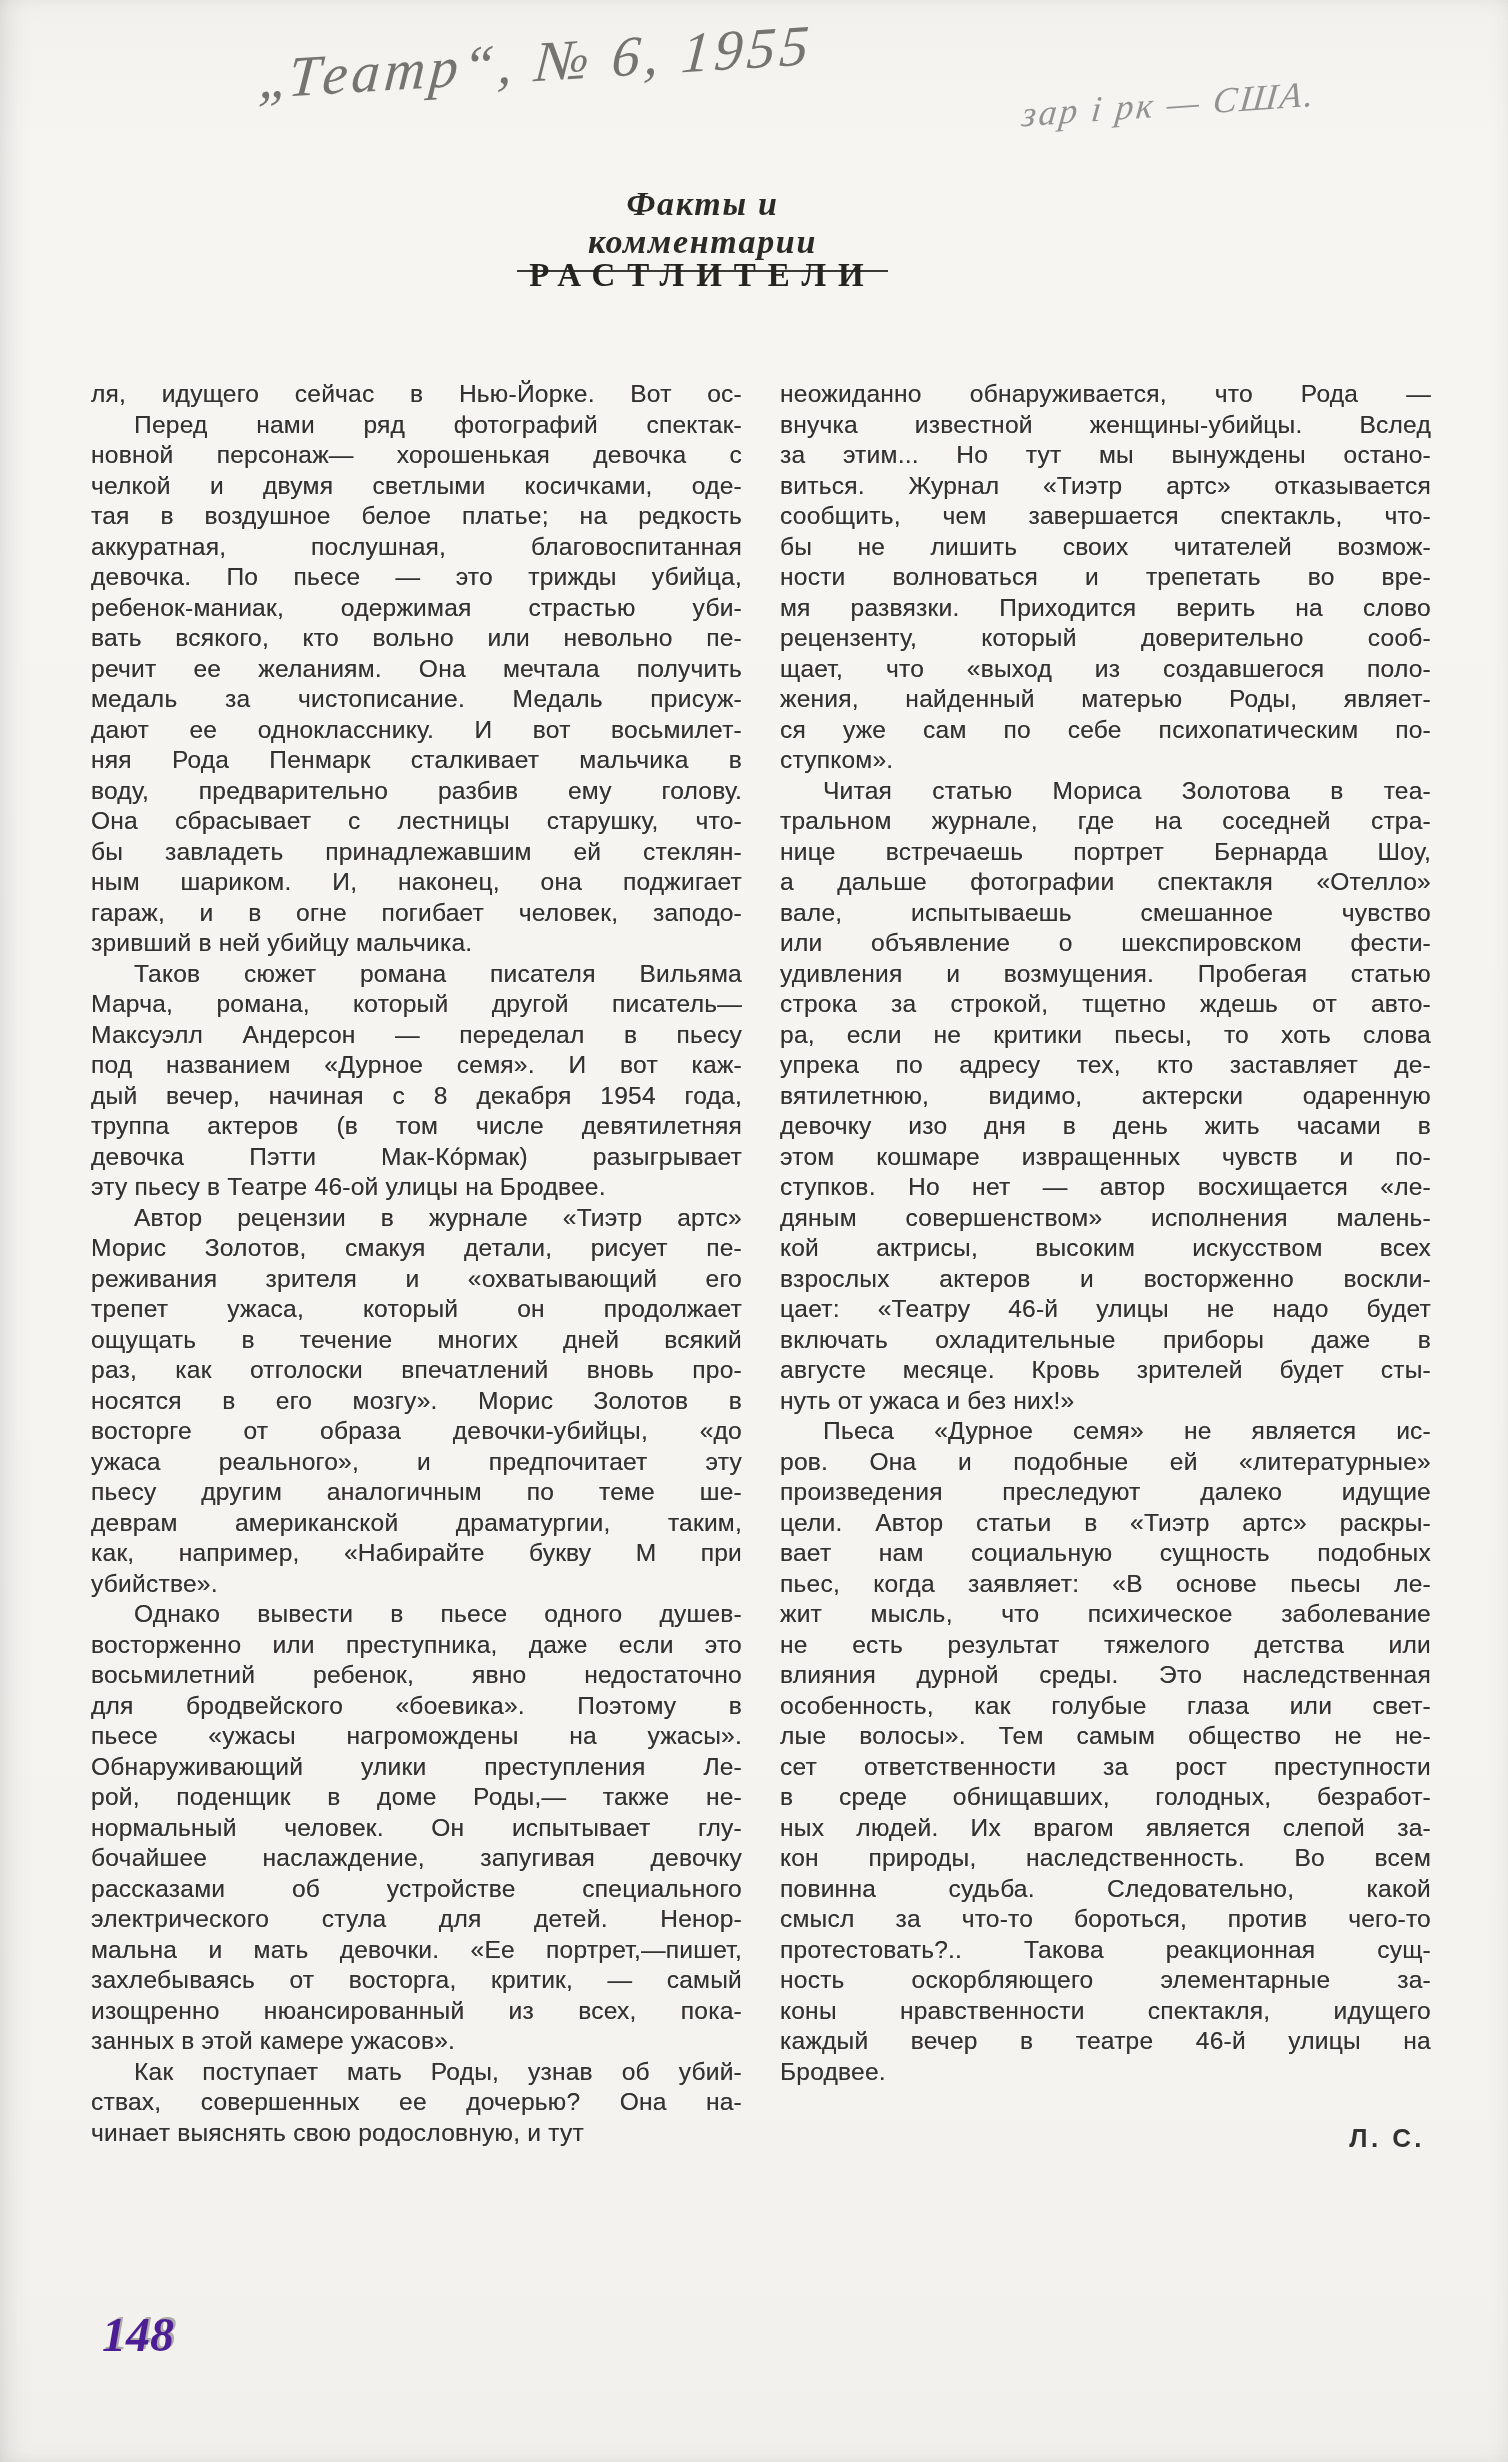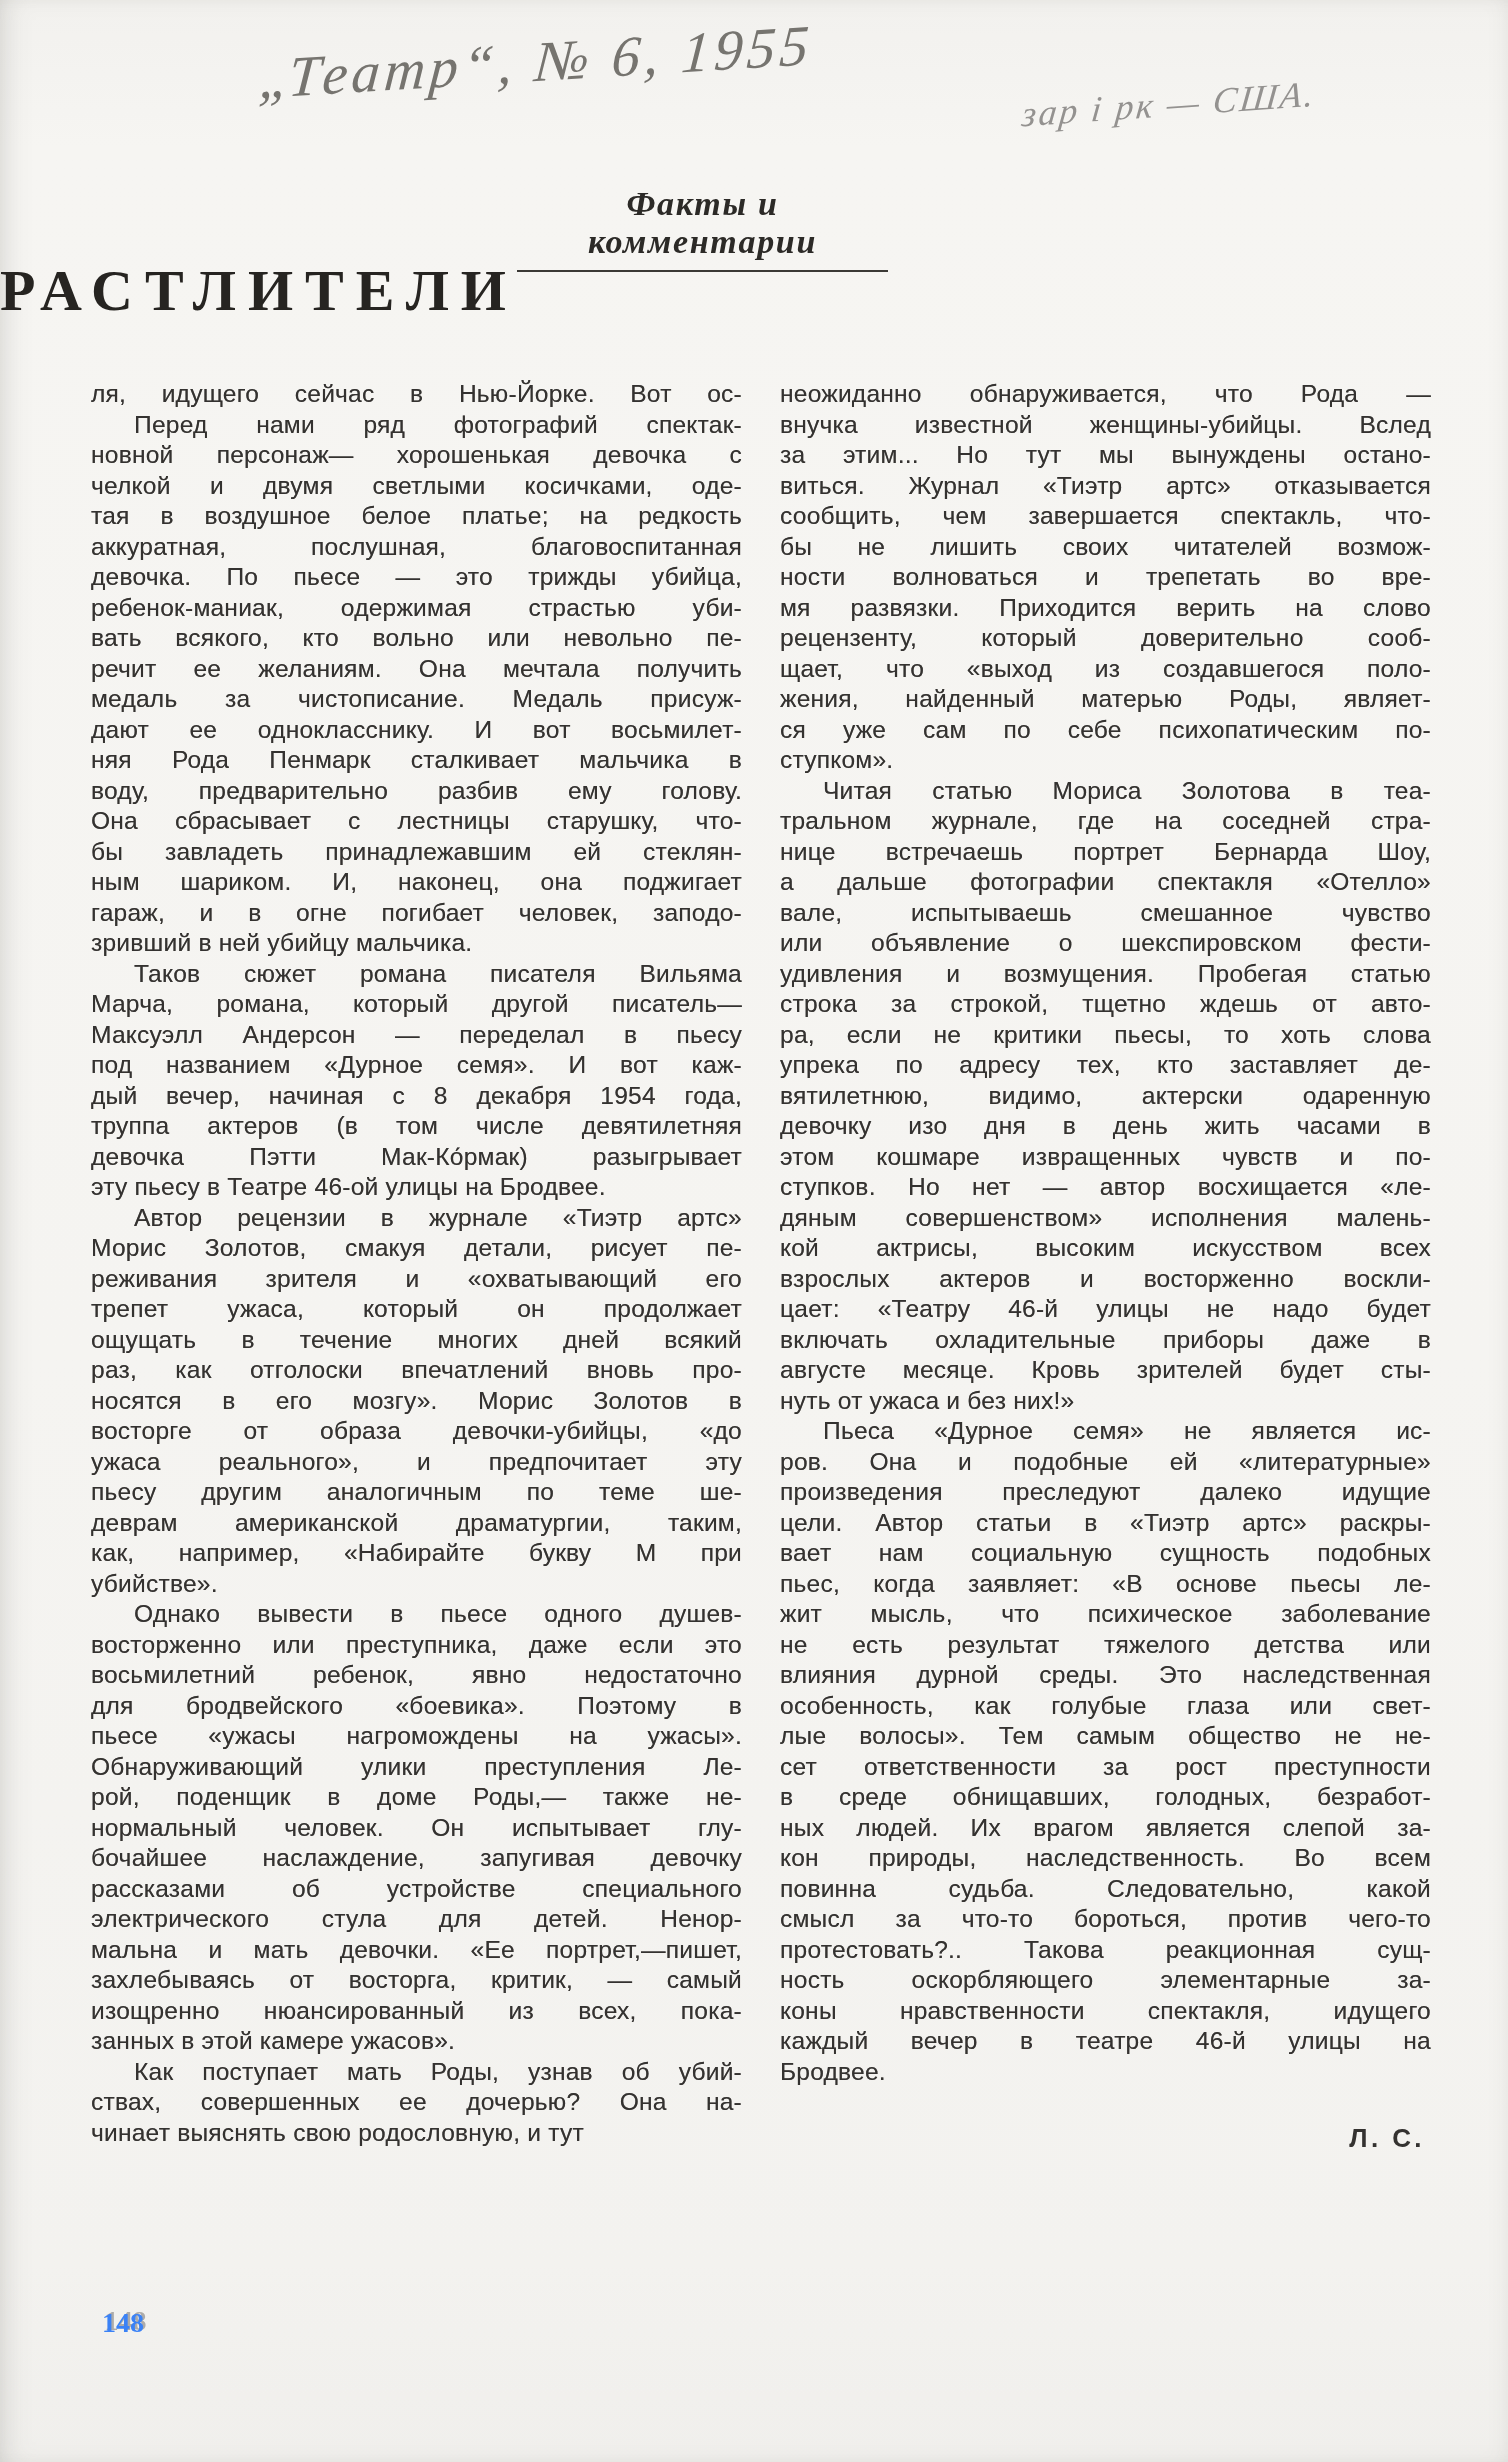--- a/index.html
+++ b/index.html
@@ -28,44 +28,44 @@
   }
   
   .section-head{
     position:absolute;left:517px;top:185px;width:371px;text-align:center;
     font-family:"Liberation Serif",serif;font-style:italic;font-weight:700;
     font-size:34px;letter-spacing:1.7px;color:#2c2a27;
     padding-bottom:8.6px;border-bottom:2.6px solid #3b3935;
   }
   
   .title{
-    position:absolute;left:0;top:257px;width:1405px;margin:0;
-    font-family:"Liberation Serif",serif;font-weight:700;font-size:58px;
+    position:absolute;left:0;top:257px;width:1405px;margin:0;text-align:center;
+    font-family:"Liberation Serif",serif;font-weight:700;font-size:33px;
     letter-spacing:12px;color:#262421;
   }
   
   .col{
     position:absolute;top:379px;width:651px;
     font-size:24.6px;line-height:30.5px;font-weight:500;
     letter-spacing:0.2px;color:#343230;
     text-shadow:0 0 0.5px rgba(52,50,48,.55);
   }
   .col-left{left:91px;}
   .col-right{left:780px;}
   .line{text-align:justify;text-align-last:justify;}
   .line.first{text-indent:43px;}
   .line.last{text-align-last:left;}
   .signature{
     position:absolute;left:780px;top:2123px;width:645px;text-align:right;
     font-size:26px;font-weight:700;letter-spacing:3.4px;color:#343230;
   }
   .page-number{
     position:absolute;left:102px;top:2307px;
-    font-family:"Liberation Serif",serif;font-weight:700;
-    font-size:28px;color:#3b82f6;
+    font-family:"Liberation Serif",serif;font-style:italic;font-weight:700;
+    font-size:48px;color:#4c1d95;
     text-shadow:2.6px -1.7px 0 rgba(70,68,64,.4);
   }
 </style>
 </head>
 <body>
 
 <div class="page">
 
   <div class="hw hw-left">„Театр“, № 6, 1955</div>
 

